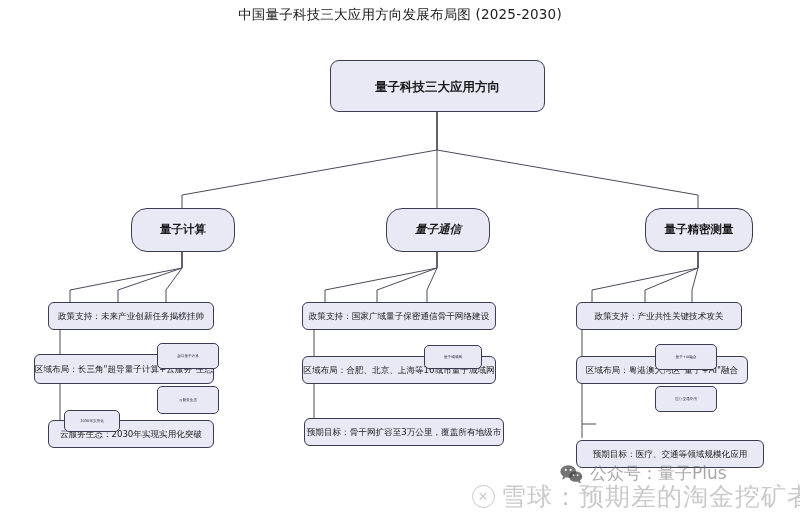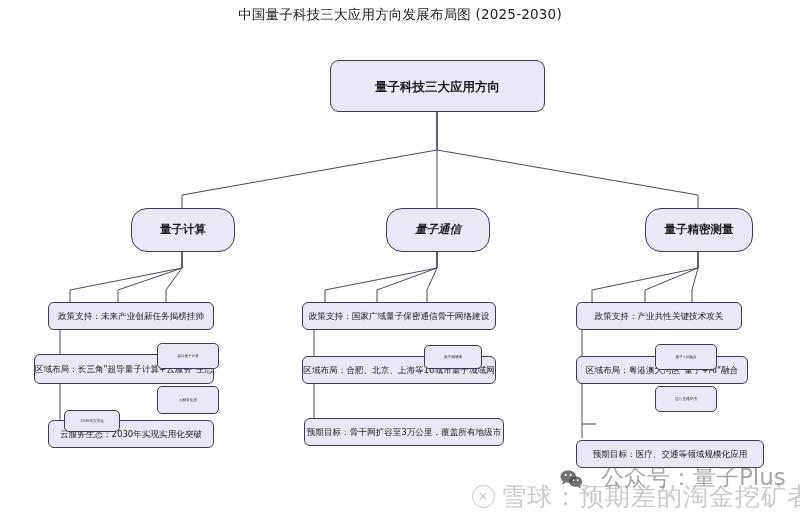--- a/index.html
+++ b/index.html
@@ -69,23 +69,23 @@
     display:flex;align-items:center;gap:6px;
   }
   .wm-xueqiu .ring{
     width:21px;height:21px;border-radius:50%;
     border:1.6px solid rgba(120,120,120,.40);
     display:inline-flex;align-items:center;justify-content:center;
     font-size:13px;line-height:1;
   }
   .wm-gzh{
     left:560px;top:462px;
-    font-size:23px;
+    font-size:17px;
     color:rgba(95,95,95,.55);
-    display:flex;align-items:center;gap:18px;
+    display:flex;align-items:center;gap:7px;
   }
   .wechat-icon{
     width:23px;height:20px;display:inline-block;
   }
 </style>
 </head>
 <body>
 
 <div id="stage">
 

